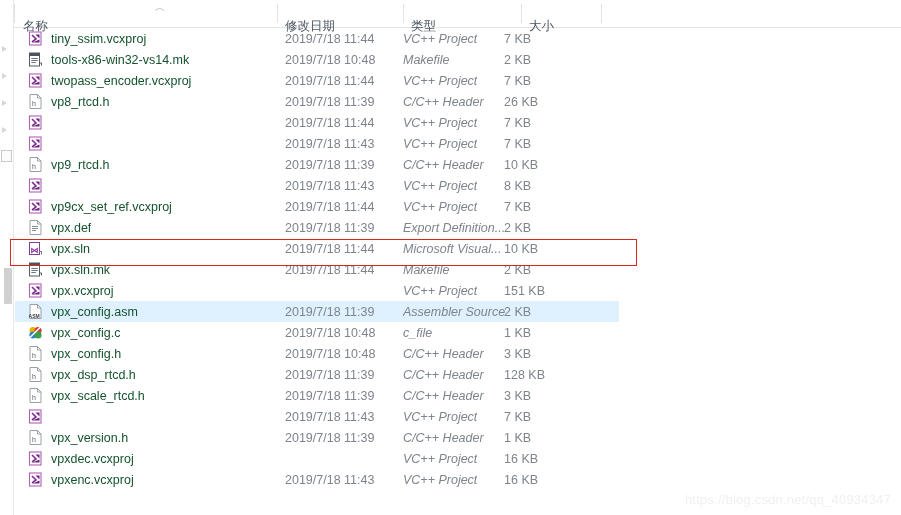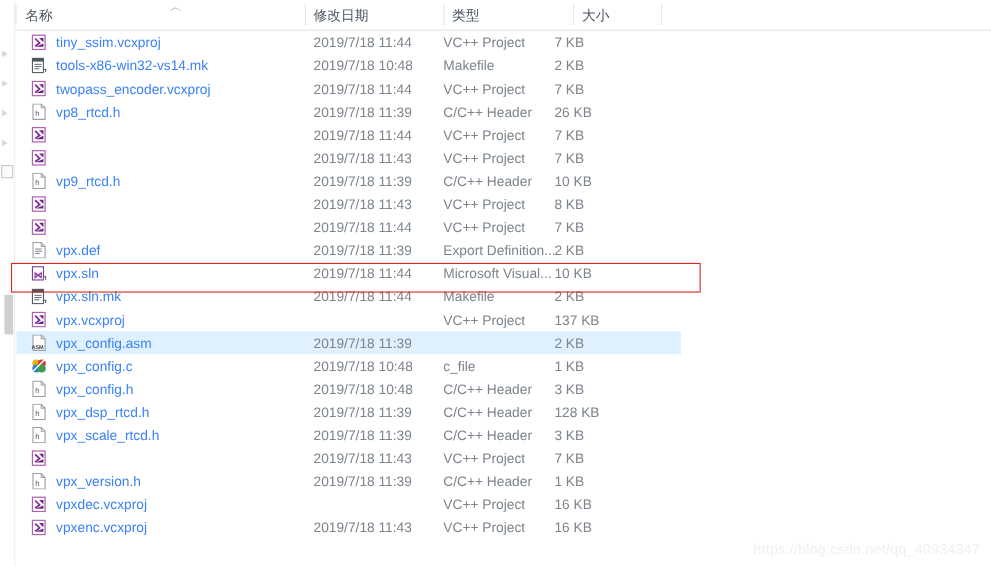--- a/index.html
+++ b/index.html
@@ -70,21 +70,21 @@
   #column-header {
     position: absolute;
     left: 0; top: 0;
     width: 887px;
     height: 27px;
     background: #ffffff;
     border-bottom: 1px solid #e5e5e5;
   }
   .col-head {
     position: absolute;
-    top: 0;
+    top: 12px;
     height: 27px;
     line-height: 29px;
     font-size: 12.5px;
     color: #4b5561;
     white-space: nowrap;
   }
   .col-sep {
     position: absolute;
     top: 4px;
     width: 1px;
@@ -127,25 +127,25 @@
     top: 0;
     height: 21px;
     line-height: 22px;
     font-size: 12.5px;
     color: #7d848c;
     white-space: nowrap;
     overflow: hidden;
   }
   .cell-name {
     left: 37px;
-    color: #3b82f6;
+    color: #14532d;
     max-width: 235px;
   }
   .cell-date  { left: 271px; }
-  .cell-type  { left: 389px; max-width: 108px; }
+  .cell-type  { left: 389px; max-width: 108px; font-style: italic; }
   .cell-size  { left: 490px; width: 73px; }
 
   
   .icon {
     position: absolute;
     left: 14px;
     top: 3px;
     width: 15px;
     height: 15px;
   }
@@ -319,20 +319,21 @@
       </div>
       <div class="row">
         <span class="icon">
           <svg width="15" height="15" viewBox="0 0 15 15">
             <rect x="1.5" y="1" width="11.5" height="13" fill="#ffffff" stroke="#b05fb5" stroke-width="1.1"></rect>
             <path d="M4 4 L8 8 L4 11" fill="none" stroke="#7b2d8e" stroke-width="1.6"></path>
             <path d="M7.5 3.5 L11.5 3.5 L11.5 7.5 Z" fill="#6b2580"></path>
             <path d="M4.5 11.5 L11.5 11.5 L11.5 8.5 Z" fill="#6b2580"></path>
           </svg>
         </span>
+        <span class="cell cell-name">vp9cx_set_ref.vcxproj</span>
         <span class="cell cell-date">2019/7/18 11:44</span>
         <span class="cell cell-type">VC++ Project</span>
         <span class="cell cell-size">7 KB</span>
       </div>
       <div class="row">
         <span class="icon">
           <svg width="15" height="15" viewBox="0 0 15 15">
             <path d="M2 0.5 H9.5 L13 4 V14.5 H2 Z" fill="#ffffff" stroke="#9aa0a6" stroke-width="1"></path>
             <path d="M9.5 0.5 V4 H13" fill="none" stroke="#9aa0a6" stroke-width="1"></path>
             <rect x="4" y="6" width="6" height="0.9" fill="#7a8089"></rect>
@@ -378,33 +379,34 @@
         <span class="icon">
           <svg width="15" height="15" viewBox="0 0 15 15">
             <rect x="1.5" y="1" width="11.5" height="13" fill="#ffffff" stroke="#b05fb5" stroke-width="1.1"></rect>
             <path d="M4 4 L8 8 L4 11" fill="none" stroke="#7b2d8e" stroke-width="1.6"></path>
             <path d="M7.5 3.5 L11.5 3.5 L11.5 7.5 Z" fill="#6b2580"></path>
             <path d="M4.5 11.5 L11.5 11.5 L11.5 8.5 Z" fill="#6b2580"></path>
           </svg>
         </span>
         <span class="cell cell-name">vpx.vcxproj</span>
         <span class="cell cell-type">VC++ Project</span>
-        <span class="cell cell-size">137 KB</span>
+        <span class="cell cell-size">151 KB</span>
       </div>
       <div class="row selected">
         <div class="row-bg"></div>
         <span class="icon">
           <svg width="15" height="15" viewBox="0 0 15 15">
             <path d="M2 0.5 H9.5 L13 4 V14.5 H2 Z" fill="#ffffff" stroke="#9aa0a6" stroke-width="1"></path>
             <path d="M9.5 0.5 V4 H13" fill="none" stroke="#9aa0a6" stroke-width="1"></path>
             <text x="0.6" y="13.6" font-family="Liberation Sans, sans-serif" font-size="5" font-weight="bold" fill="#3c4146">ASM</text>
           </svg>
         </span>
         <span class="cell cell-name">vpx_config.asm</span>
         <span class="cell cell-date">2019/7/18 11:39</span>
+        <span class="cell cell-type">Assembler Source</span>
         <span class="cell cell-size">2 KB</span>
       </div>
       <div class="row">
         <span class="icon">
           <svg width="15" height="15" viewBox="0 0 15 15">
             <circle cx="5" cy="5.5" r="3.6" fill="#e8b400"></circle>
             <circle cx="10" cy="5.5" r="3.6" fill="#d13b3b"></circle>
             <circle cx="5" cy="10" r="3.6" fill="#2f7fd1"></circle>
             <circle cx="10" cy="10" r="3.6" fill="#3a9e4a"></circle>
             <path d="M2 12.5 L12.5 2" stroke="#ffffff" stroke-width="1.4" fill="none"></path>

